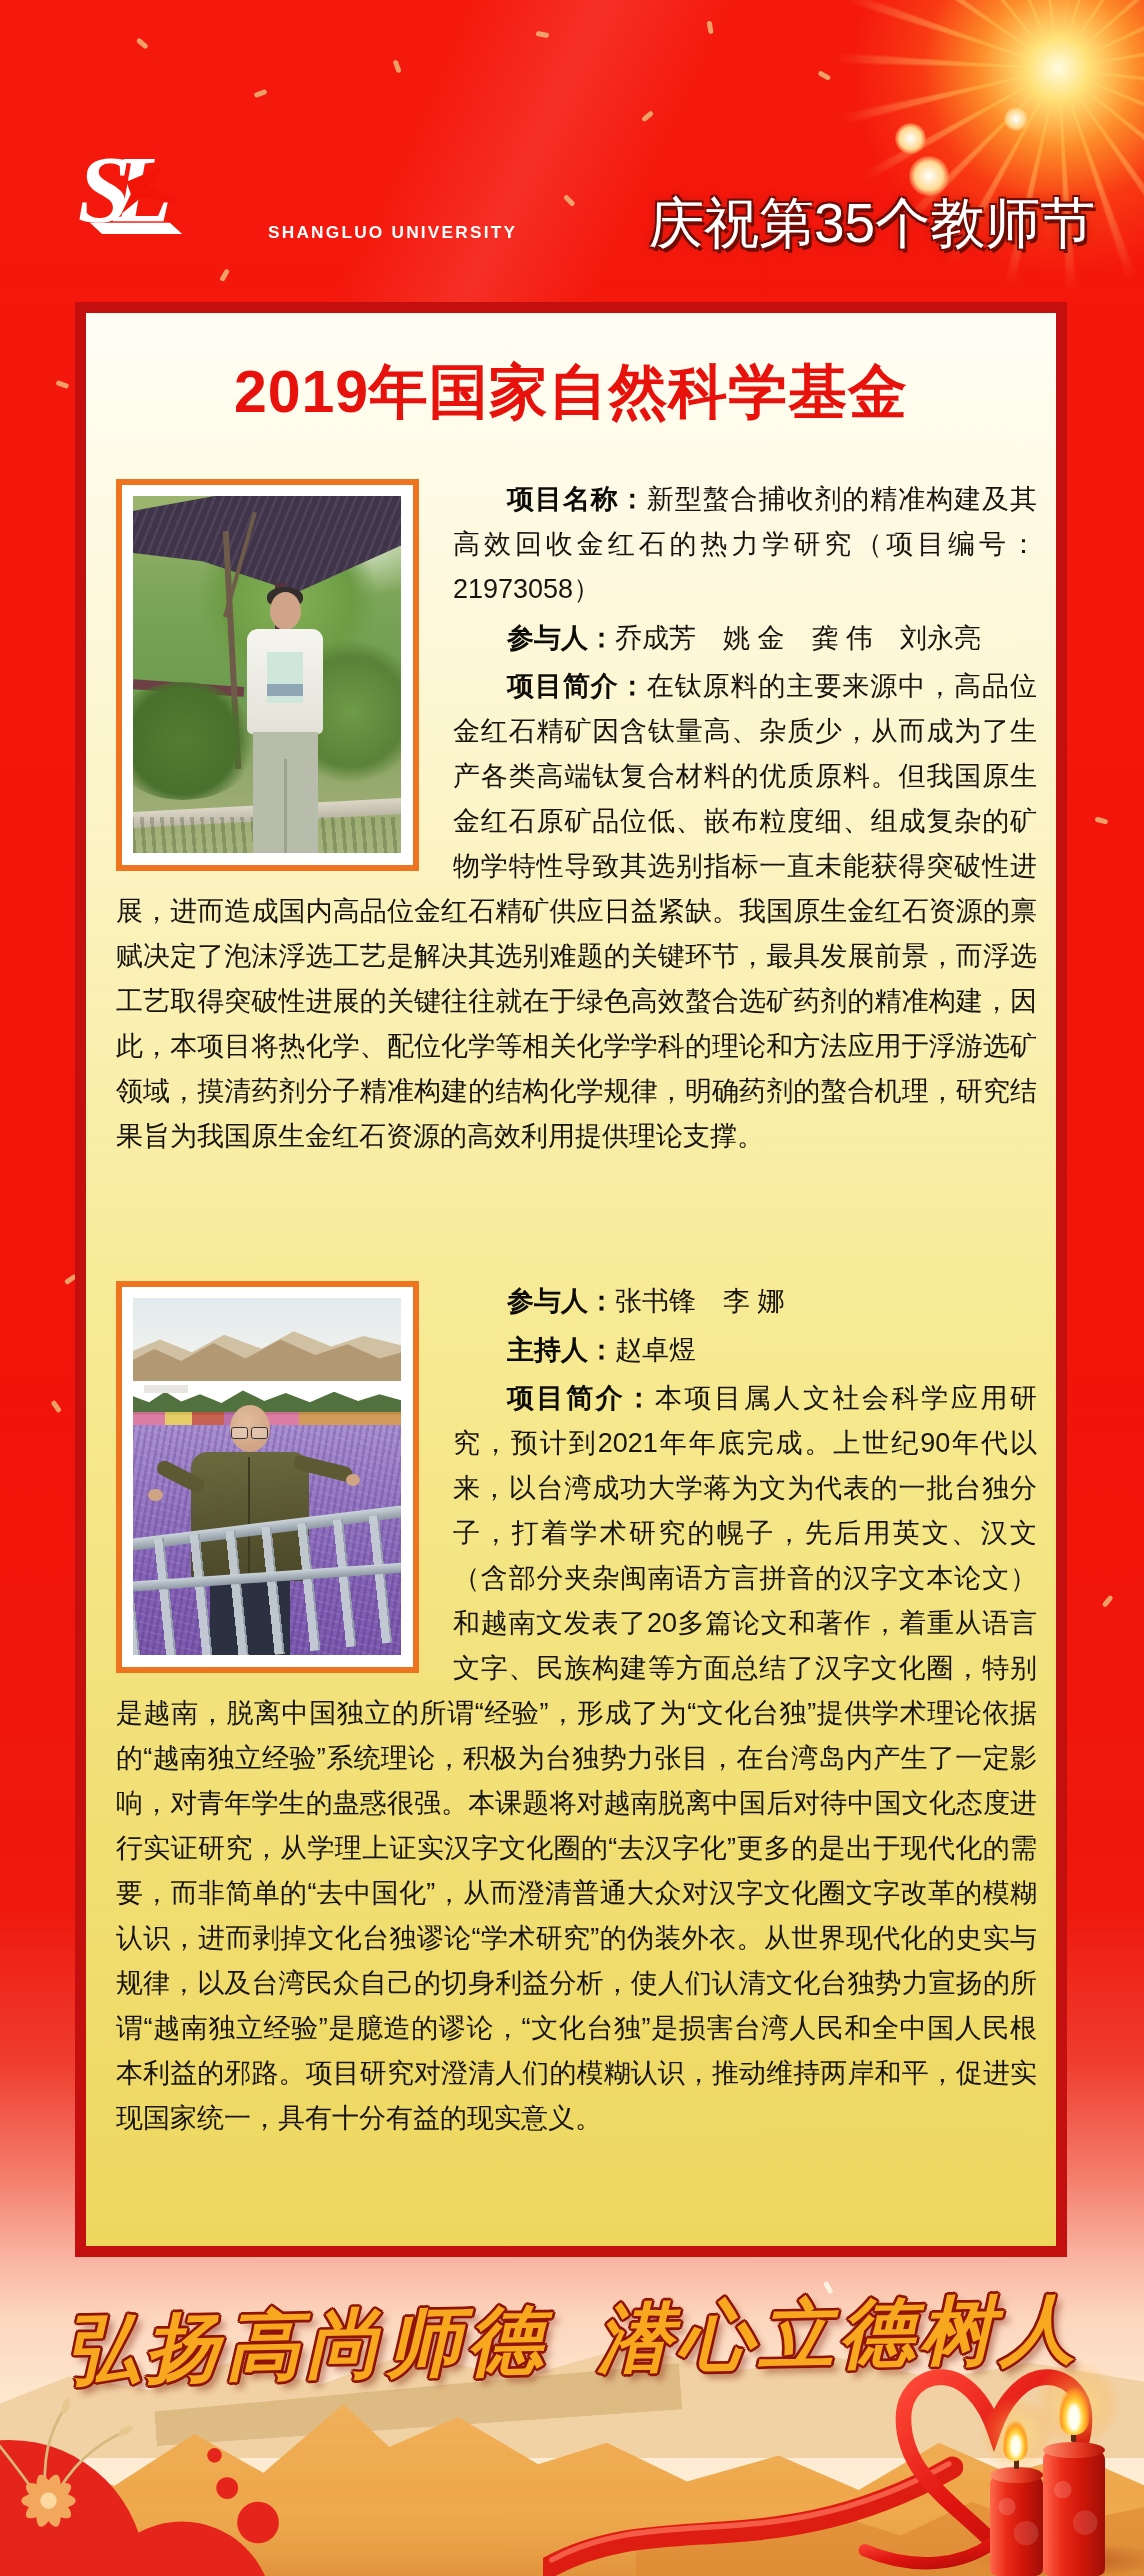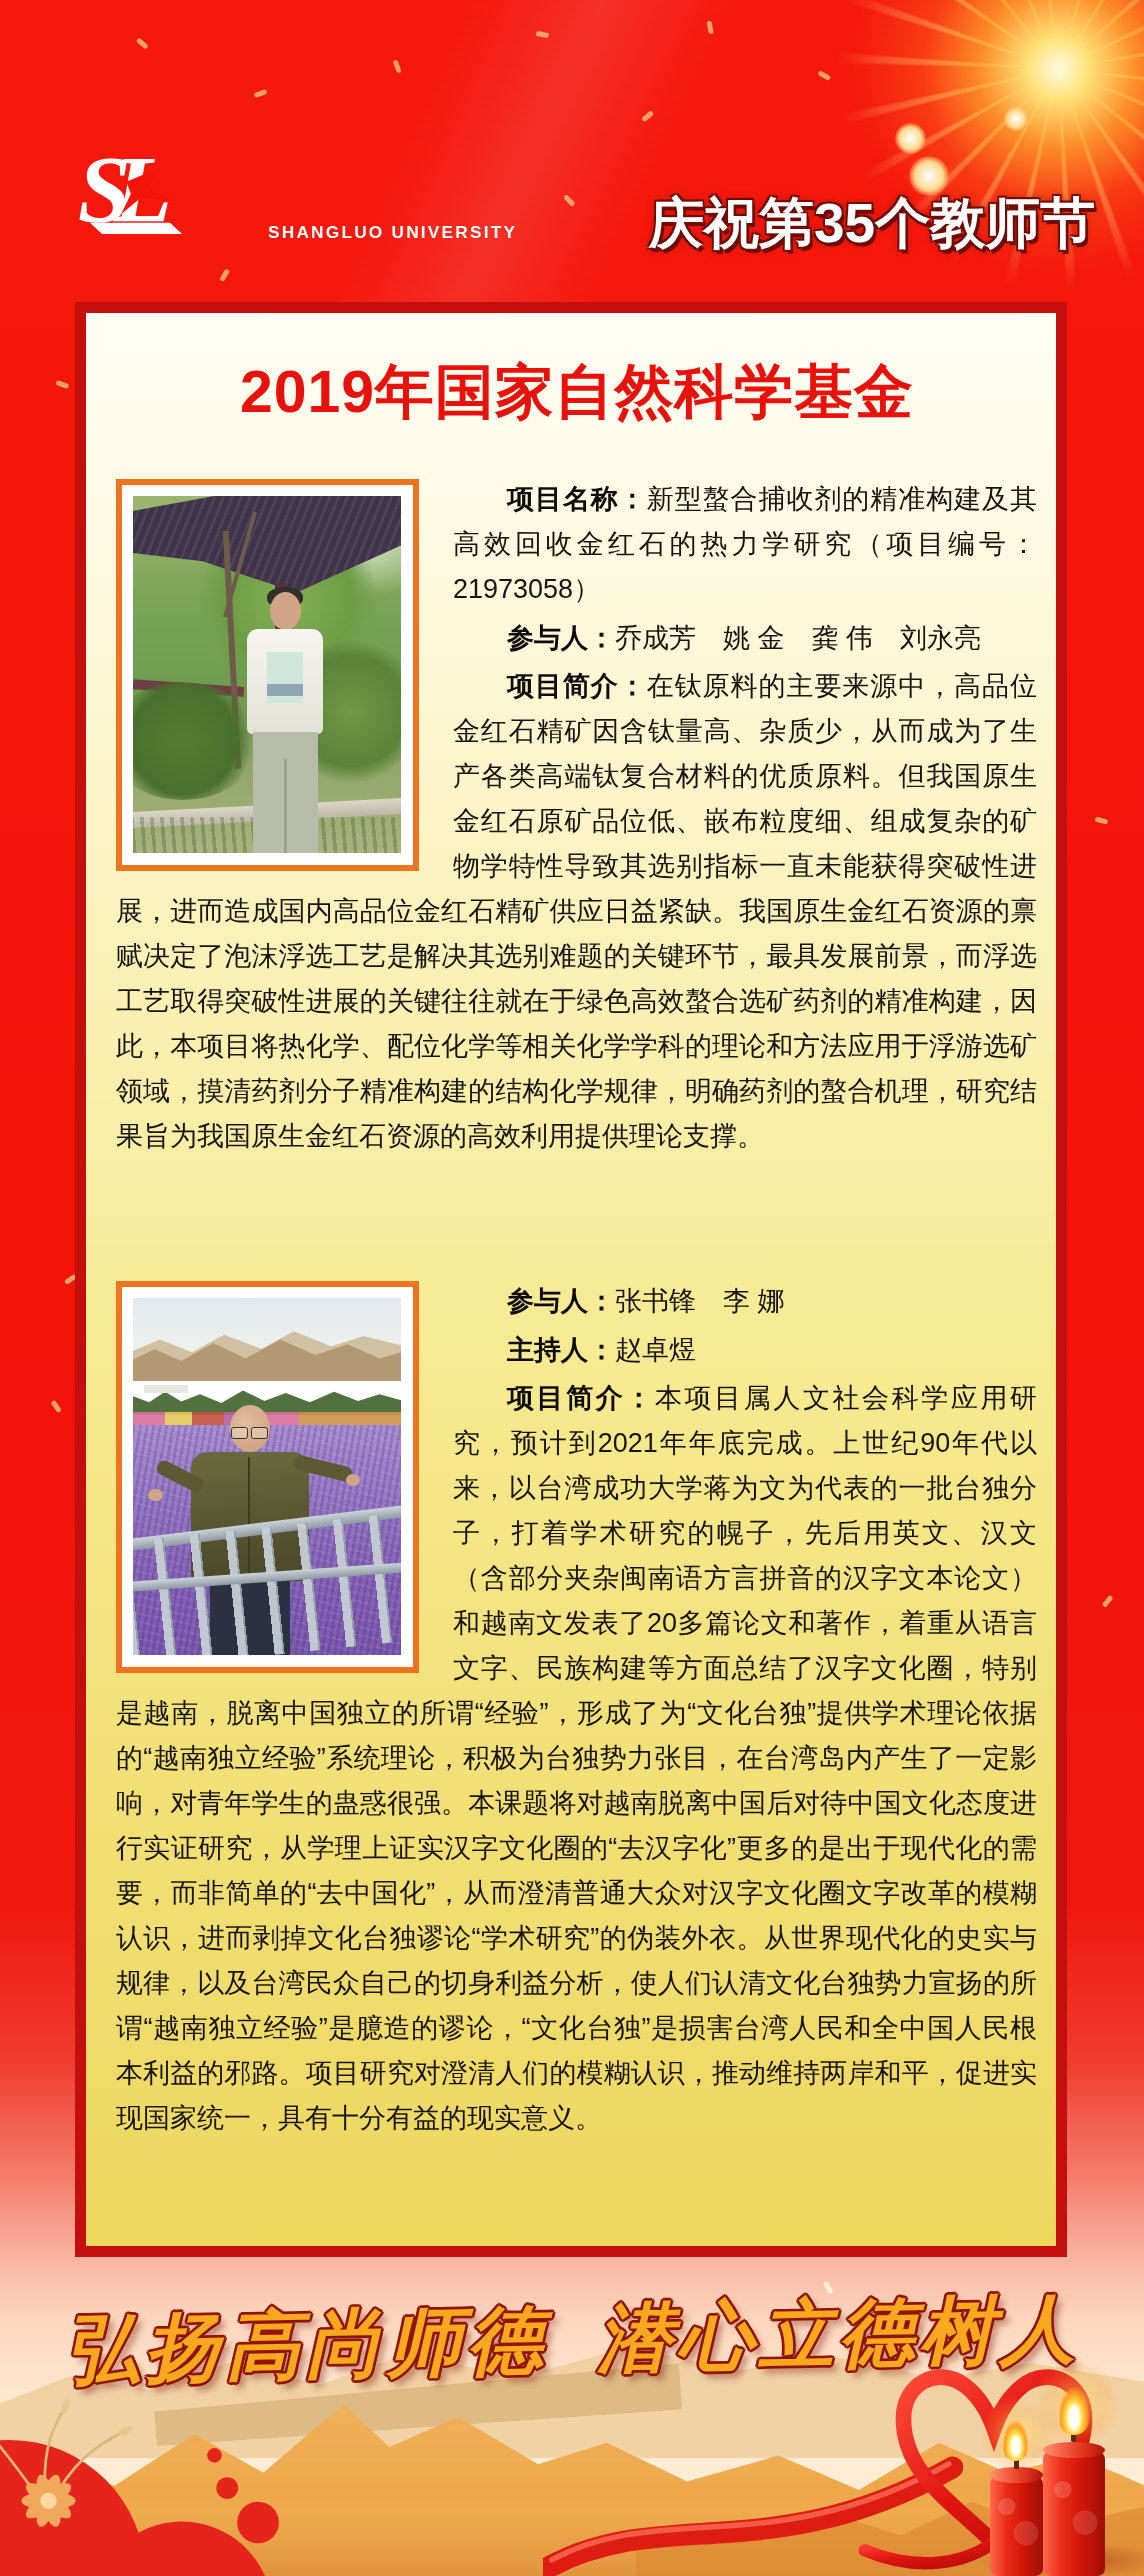--- a/index.html
+++ b/index.html
@@ -24,32 +24,32 @@
   .glow-dot { position:absolute; border-radius:50%;
     background:radial-gradient(circle, #fff 0%, #ffd98f 50%, rgba(255,200,120,0) 75%); }
   .gd1 { left:895px; top:123px; width:31px; height:31px; }
   .gd2 { left:909px; top:156px; width:40px; height:40px; }
   .gd3 { left:1004px; top:107px; width:23.6px; height:23.6px; }
 
   .logo-svg { position:absolute; left:76px; top:136px; width:174px; height:109px; }
   .logo-cn  { position:absolute; left:265px; top:167px; font-size:44px; color:#fff; font-weight:900;
               font-family:"Liberation Serif", serif; letter-spacing:9px; }
   .logo-en  { position:absolute; left:268px; top:222px; font-size:17.3px; color:#fff; font-weight:700; letter-spacing:2.2px; }
-  .banner-title { position:absolute; left:649px; top:187px; font-size:55px; font-weight:700; color:#fff;
+  .banner-title { position:absolute; left:649px; top:187px; font-size:55px; font-weight:400; color:#fff;
     white-space:nowrap; letter-spacing:0px;
     text-shadow:2.7px 3.6px 0 #6e0c06, -1.8px -1.8px 0 #6e0c06, 1.8px -1.8px 0 #6e0c06, -1.8px 1.8px 0 #6e0c06, 0 0 9px rgba(110,10,5,.5); }
 
   .fleck { position:absolute; width:12.7px; height:4.5px; border-radius:2.7px; background:rgba(235,185,120,.85); }
   .fleck.white { background:rgba(255,252,240,.8); }
 
   
   .panel { position:absolute; left:75px; top:302px; width:992px; height:1955px; box-sizing:border-box;
     border:11px solid #c30f0e;
     background:linear-gradient(180deg, #fffef5 0%, #fdf8da 16%, #faf0b2 36%, #f6e98e 56%, #f2e179 74%, #eed75f 100%); }
-  .panel-inner { position:relative; width:100%; height:100%;padding-left:12px; }
+  .panel-inner { position:relative; width:100%; height:100%; }
 
   .section-title { position:absolute; left:0; width:100%; text-align:center;
     font-size:59px; font-weight:900; color:#e8120c; letter-spacing:0.9px; white-space:nowrap; }
   #sec1-title { top:40px; }
   #sec2-title { top:870px; }
 
   .section-body { position:absolute; left:30px; width:921px; font-size:27px; line-height:45px;
     color:#17130d; text-align:justify; font-weight:500; }
   #sec1-body { top:148px;margin-top:16px; }
   #sec2-body { top:966px; }

